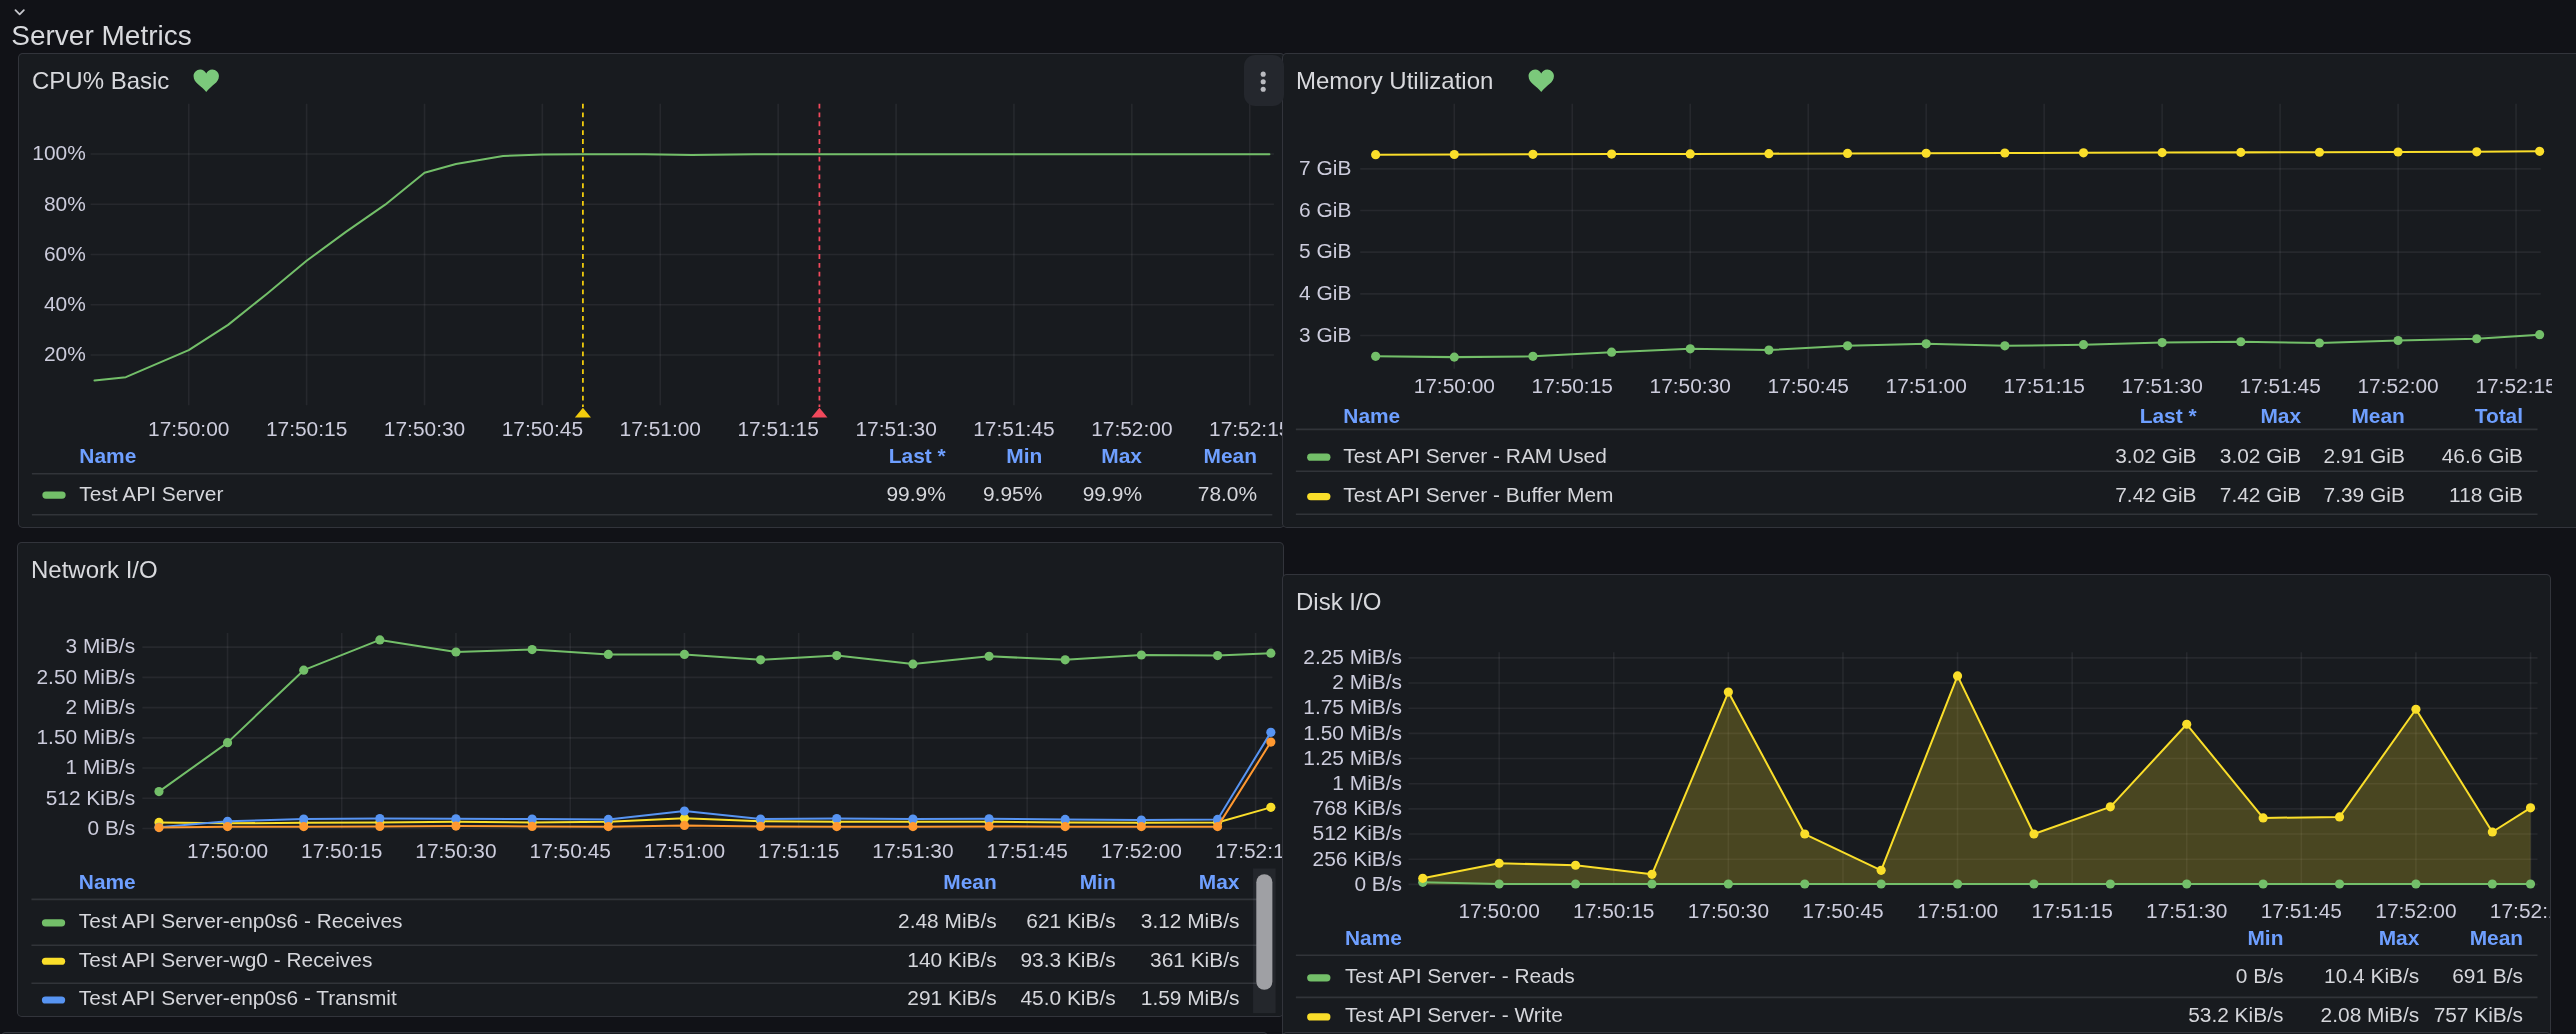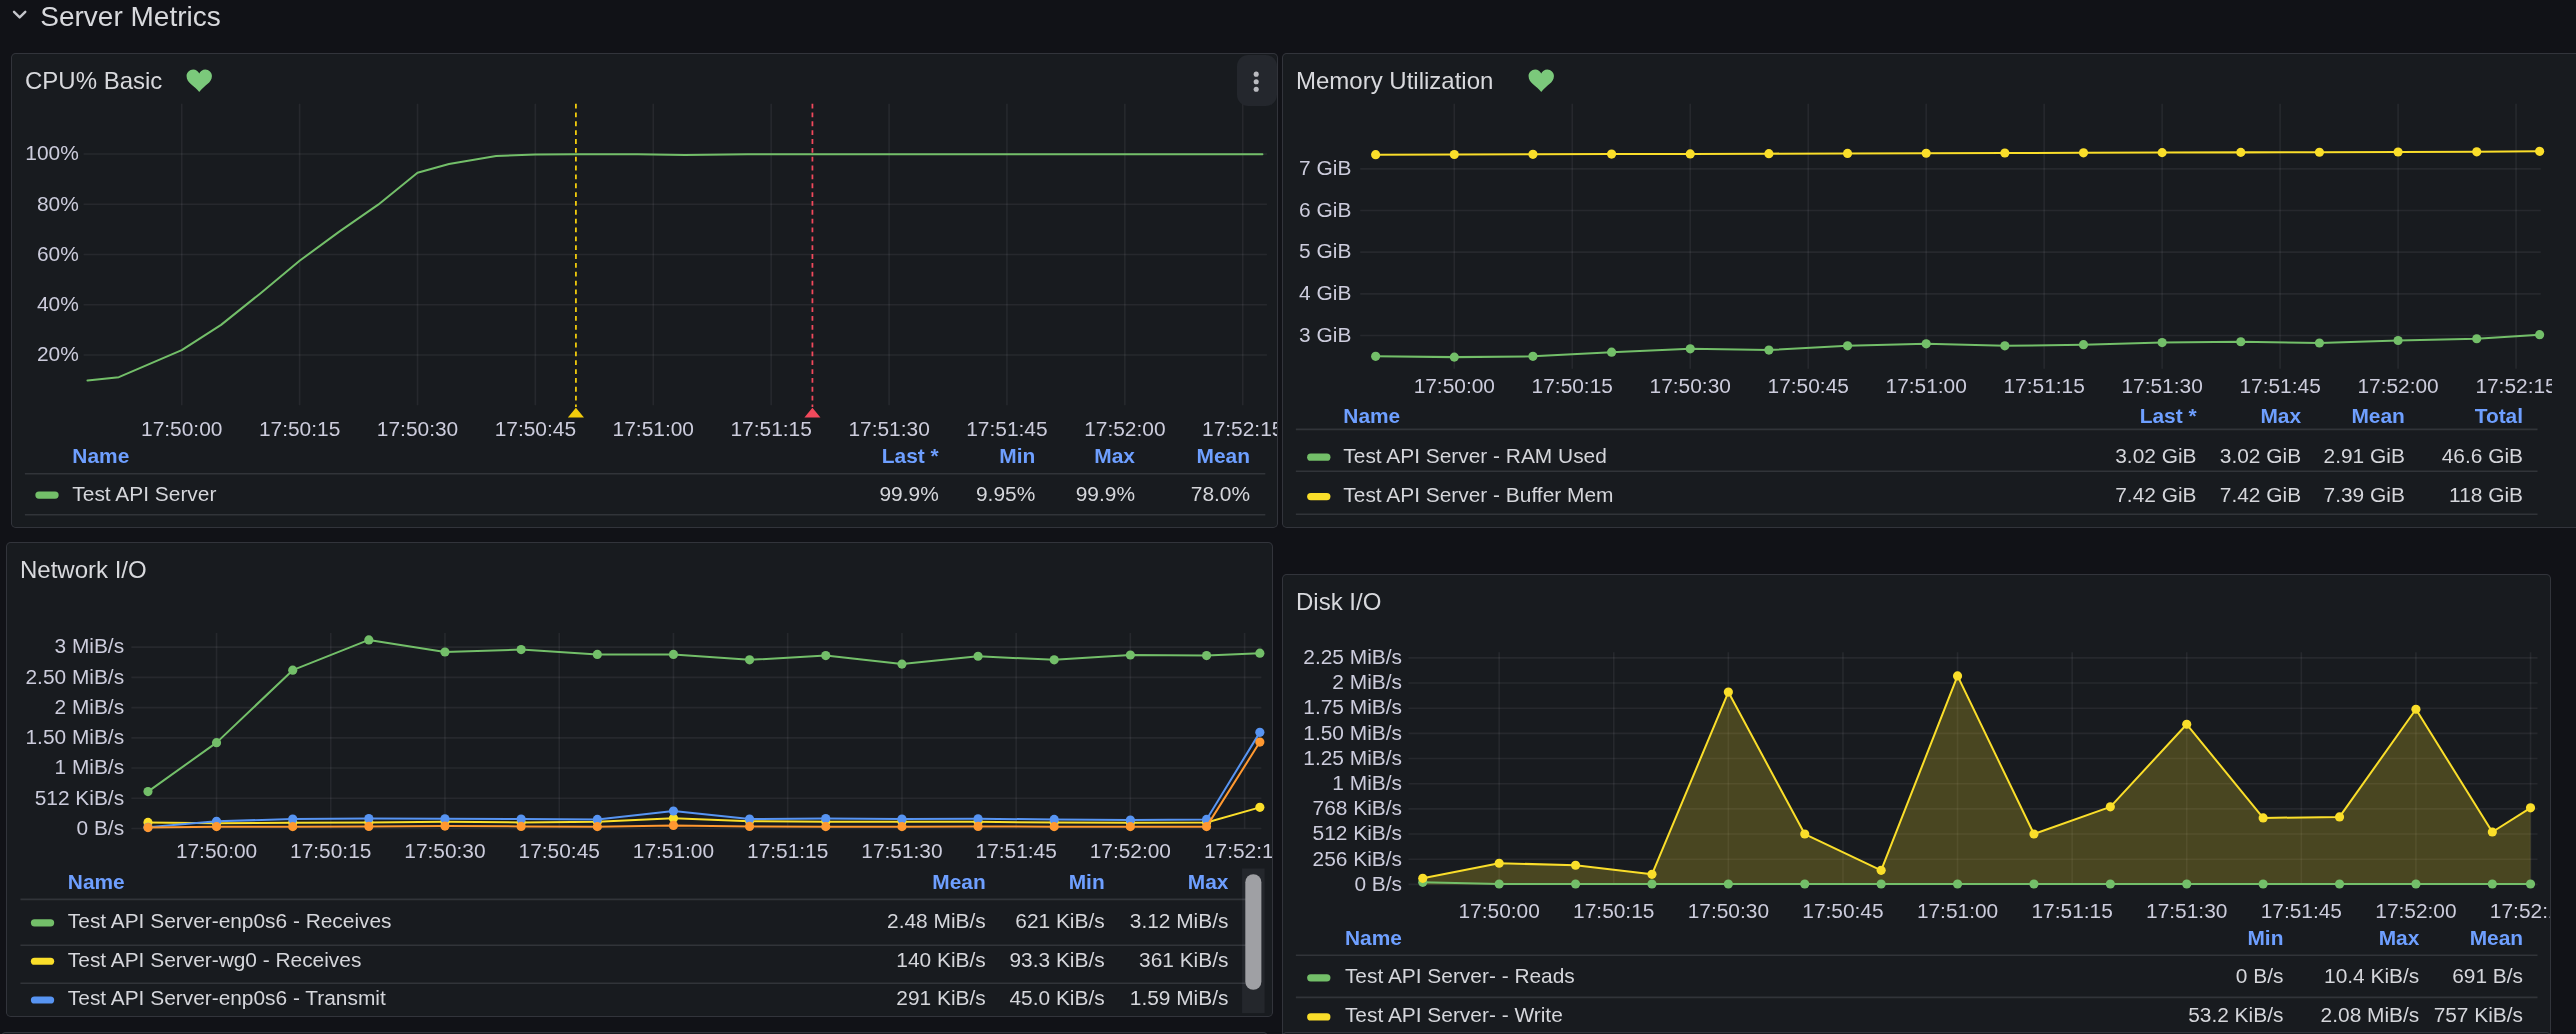--- a/index.html
+++ b/index.html
@@ -1,35 +1,35 @@
 <!DOCTYPE html>
 <html style="font-size:13px"><head><meta charset="utf-8"><style>
 * { margin:0; padding:0; box-sizing:border-box; }
 html,body { width:2576px; height:1035px; background:#111217; overflow:hidden;
   font-family:"Liberation Sans", sans-serif; }
-.rowhdr { position:absolute; left:0; top:0; height:51px; display:flex; align-items:flex-start; }
+.rowhdr { position:absolute; left:0; top:0; height:51px; display:flex; align-items:flex-start;flex-direction:column; }
 .rowhdr .chev { margin:4.8px 0 0 9.7px; }
 .rowhdr .rtitle { margin:0.8px 0 0 11.3px; font-size:28px; font-weight:500; color:#d8d9dd; line-height:31px; }
 .panel { position:absolute; background:#181b1f; border:1.6px solid rgba(204,204,220,0.15);
   border-radius:4.8px; overflow:hidden; }
 .ptitle { position:absolute; left:13px; top:11.3px; height:31px; display:flex; align-items:center;
   font-size:24px; font-weight:500; color:#d8d9dd; z-index:2; }
 .kebab { position:absolute; right:0px; top:0.8px; width:40px; height:51px; background:#24272d;
   border-radius:11.3px; z-index:3; }
 .chart { position:absolute; left:0; top:0; }
 </style></head>
 <body>
 <div class="rowhdr">
   <svg class="chev" width="19.3" height="19.3" viewBox="0 0 24 24">
     <polyline points="5,8.5 12,15.5 19,8.5" fill="none" stroke="#c5c6cc" stroke-width="3" stroke-linecap="round" stroke-linejoin="round"></polyline>
   </svg>
   <div class="rtitle">Server Metrics</div>
 </div>
 
-<div class="panel" style="left:11px;top:53px;width:1267px;height:475px">
+<div class="panel" style="left:18px;top:53px;width:1267px;height:475px">
   <div class="ptitle">
       <span>CPU% Basic</span>
     </div>
     <svg width="26.5" height="23" viewBox="0 0 32 29" style="position:absolute;left:174px;top:15.3px;z-index:3">
       <path d="M23.6,0.5c-3.4,0-6.4,2.2-7.6,5.3C14.8,2.7,11.8,0.5,8.4,0.5C3.8,0.5,0,4.3,0,8.9 c0,9.2,9.9,11.7,16,20.1c6.1-8.4,16-11.2,16-20.1C32,4.3,28.2,0.5,23.6,0.5z" fill="#7bc97b"></path>
     </svg>
     <div class="kebab"><svg width="40" height="51" viewBox="0 0 50 64">
         <circle cx="24" cy="24" r="3.2" fill="#babbc0"></circle>
         <circle cx="24" cy="33.5" r="3.2" fill="#babbc0"></circle>
         <circle cx="24" cy="43" r="3.2" fill="#babbc0"></circle>
@@ -172,21 +172,21 @@
       <rect x="30.0" y="545.5" width="29" height="9" rx="4.5" fill="#fade2a"></rect>
       <text x="75.0" y="550.0" text-anchor="start" font-size="26" fill="#d5d6db" font-weight="normal" font-family="Liberation Sans, sans-serif" dominant-baseline="middle">Test API Server - Buffer Mem</text>
       <text x="1136.0" y="550.0" text-anchor="end" font-size="26" fill="#d5d6db" font-weight="normal" font-family="Liberation Sans, sans-serif" dominant-baseline="middle">7.42 GiB</text>
       <text x="1266.0" y="550.0" text-anchor="end" font-size="26" fill="#d5d6db" font-weight="normal" font-family="Liberation Sans, sans-serif" dominant-baseline="middle">7.42 GiB</text>
       <text x="1395.0" y="550.0" text-anchor="end" font-size="26" fill="#d5d6db" font-weight="normal" font-family="Liberation Sans, sans-serif" dominant-baseline="middle">7.39 GiB</text>
       <text x="1542.0" y="550.0" text-anchor="end" font-size="26" fill="#d5d6db" font-weight="normal" font-family="Liberation Sans, sans-serif" dominant-baseline="middle">118 GiB</text>
       <line x1="16.0" y1="518.6" x2="1560.0" y2="518.6" stroke="rgba(204,204,220,0.14)" stroke-width="2"></line>
       <line x1="16.0" y1="572.0" x2="1560.0" y2="572.0" stroke="rgba(204,204,220,0.14)" stroke-width="2"></line>
     </svg>
 </div>
-<div class="panel" style="left:6px;top:542px;width:1267px;height:475px">
+<div class="panel" style="left:17px;top:542px;width:1267px;height:475px">
   <div class="ptitle">
       <span>Network I/O</span>
     </div>
   <svg class="chart" width="1267" height="475" viewBox="0 0 1575 591">
       <line x1="154.0" y1="355.2" x2="1560.0" y2="355.2" stroke="rgba(204,204,220,0.078)" stroke-width="2"></line>
       <text x="145.0" y="356.2" text-anchor="end" font-size="26" fill="#ccccdc" font-weight="normal" font-family="Liberation Sans, sans-serif" dominant-baseline="middle">0 B/s</text>
       <line x1="154.0" y1="317.6" x2="1560.0" y2="317.6" stroke="rgba(204,204,220,0.078)" stroke-width="2"></line>
       <text x="145.0" y="318.6" text-anchor="end" font-size="26" fill="#ccccdc" font-weight="normal" font-family="Liberation Sans, sans-serif" dominant-baseline="middle">512 KiB/s</text>
       <line x1="154.0" y1="280.0" x2="1560.0" y2="280.0" stroke="rgba(204,204,220,0.078)" stroke-width="2"></line>
       <text x="145.0" y="281.0" text-anchor="end" font-size="26" fill="#ccccdc" font-weight="normal" font-family="Liberation Sans, sans-serif" dominant-baseline="middle">1 MiB/s</text>

